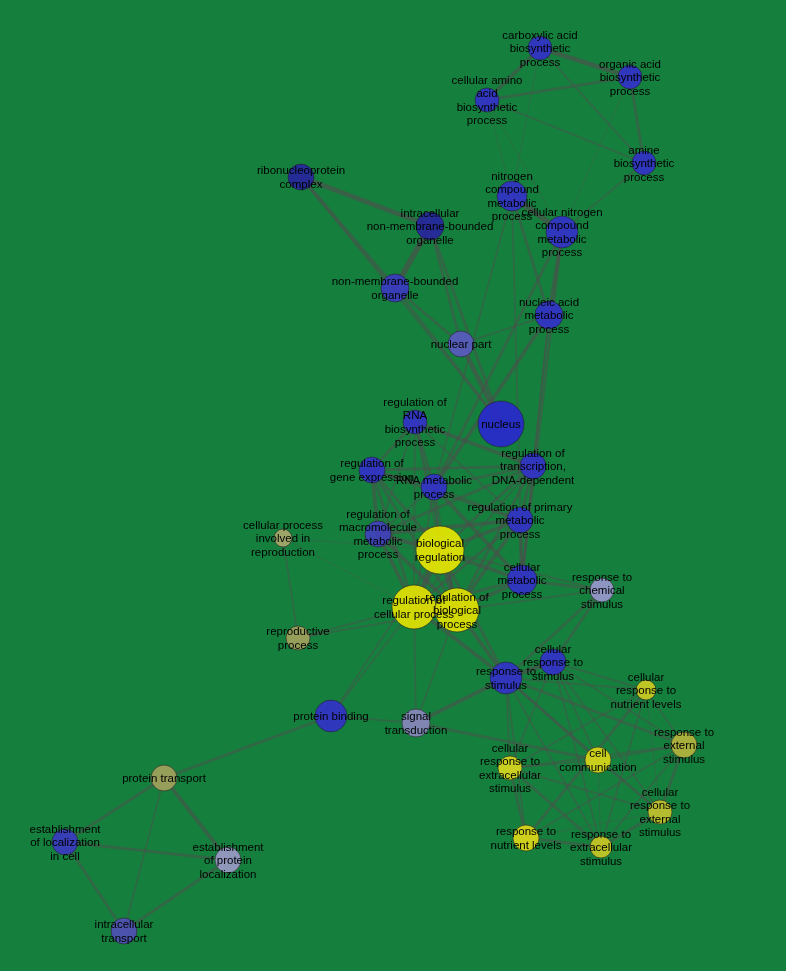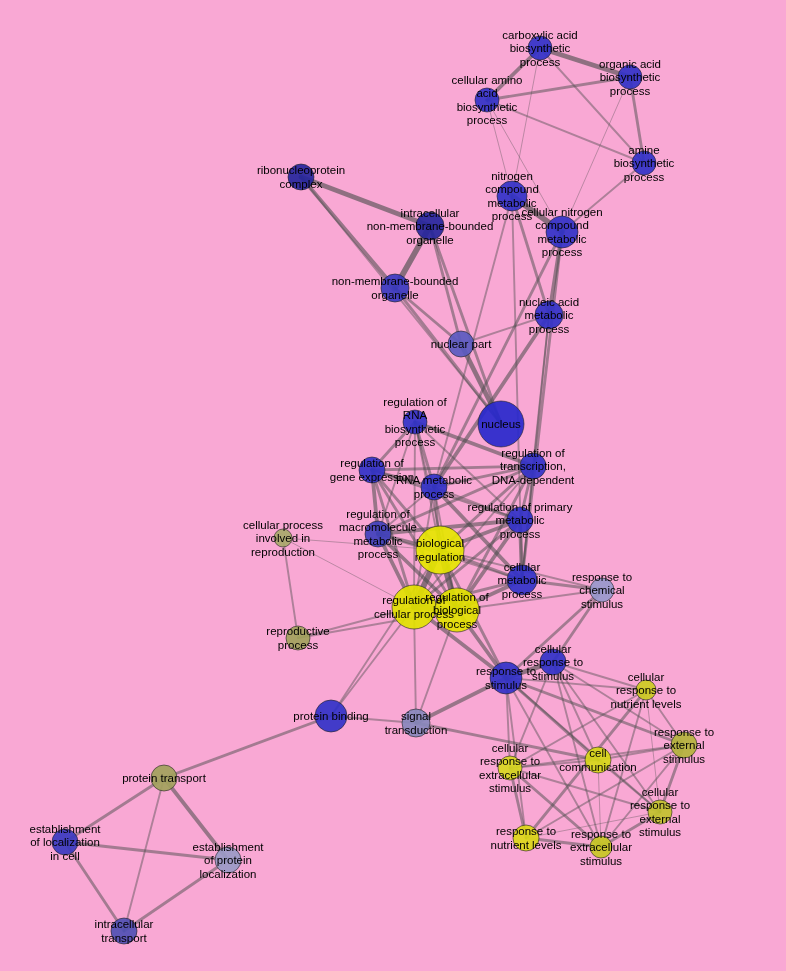--- a/index.html
+++ b/index.html
@@ -5,21 +5,21 @@
   html, body {
     margin: 0;
     padding: 0;
     background: #ffffff;
     font-family: "Liberation Sans", sans-serif;
   }
   #canvas-wrap {
     position: relative;
     width: 786px;
     height: 971px;
-    background: #f9a8d4;
+    background: #15803d;
     overflow: hidden;
   }
   svg text {
     font-family: "Liberation Sans", sans-serif;
     font-size: 11.5px;
     fill: #000000;
     text-anchor: middle;
     pointer-events: none;
   }
 </style>

